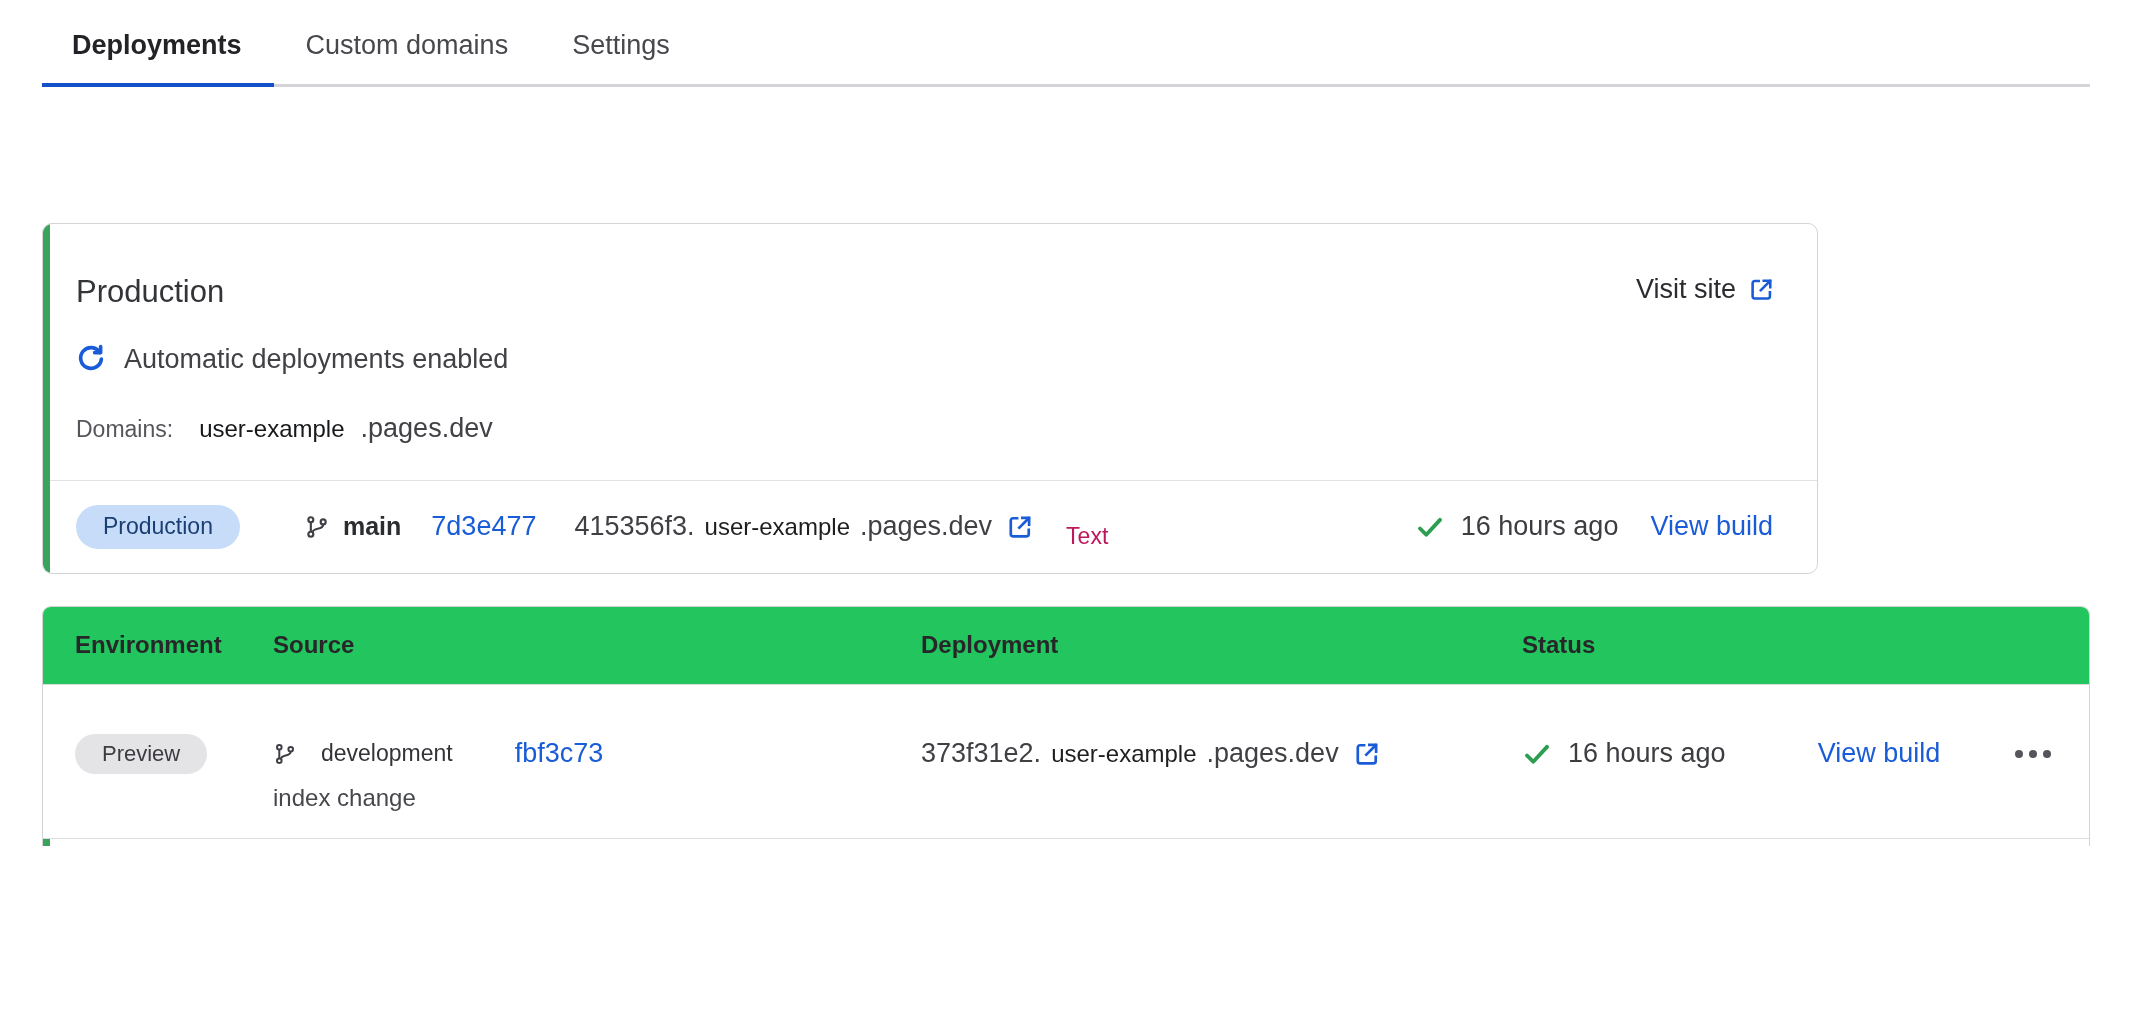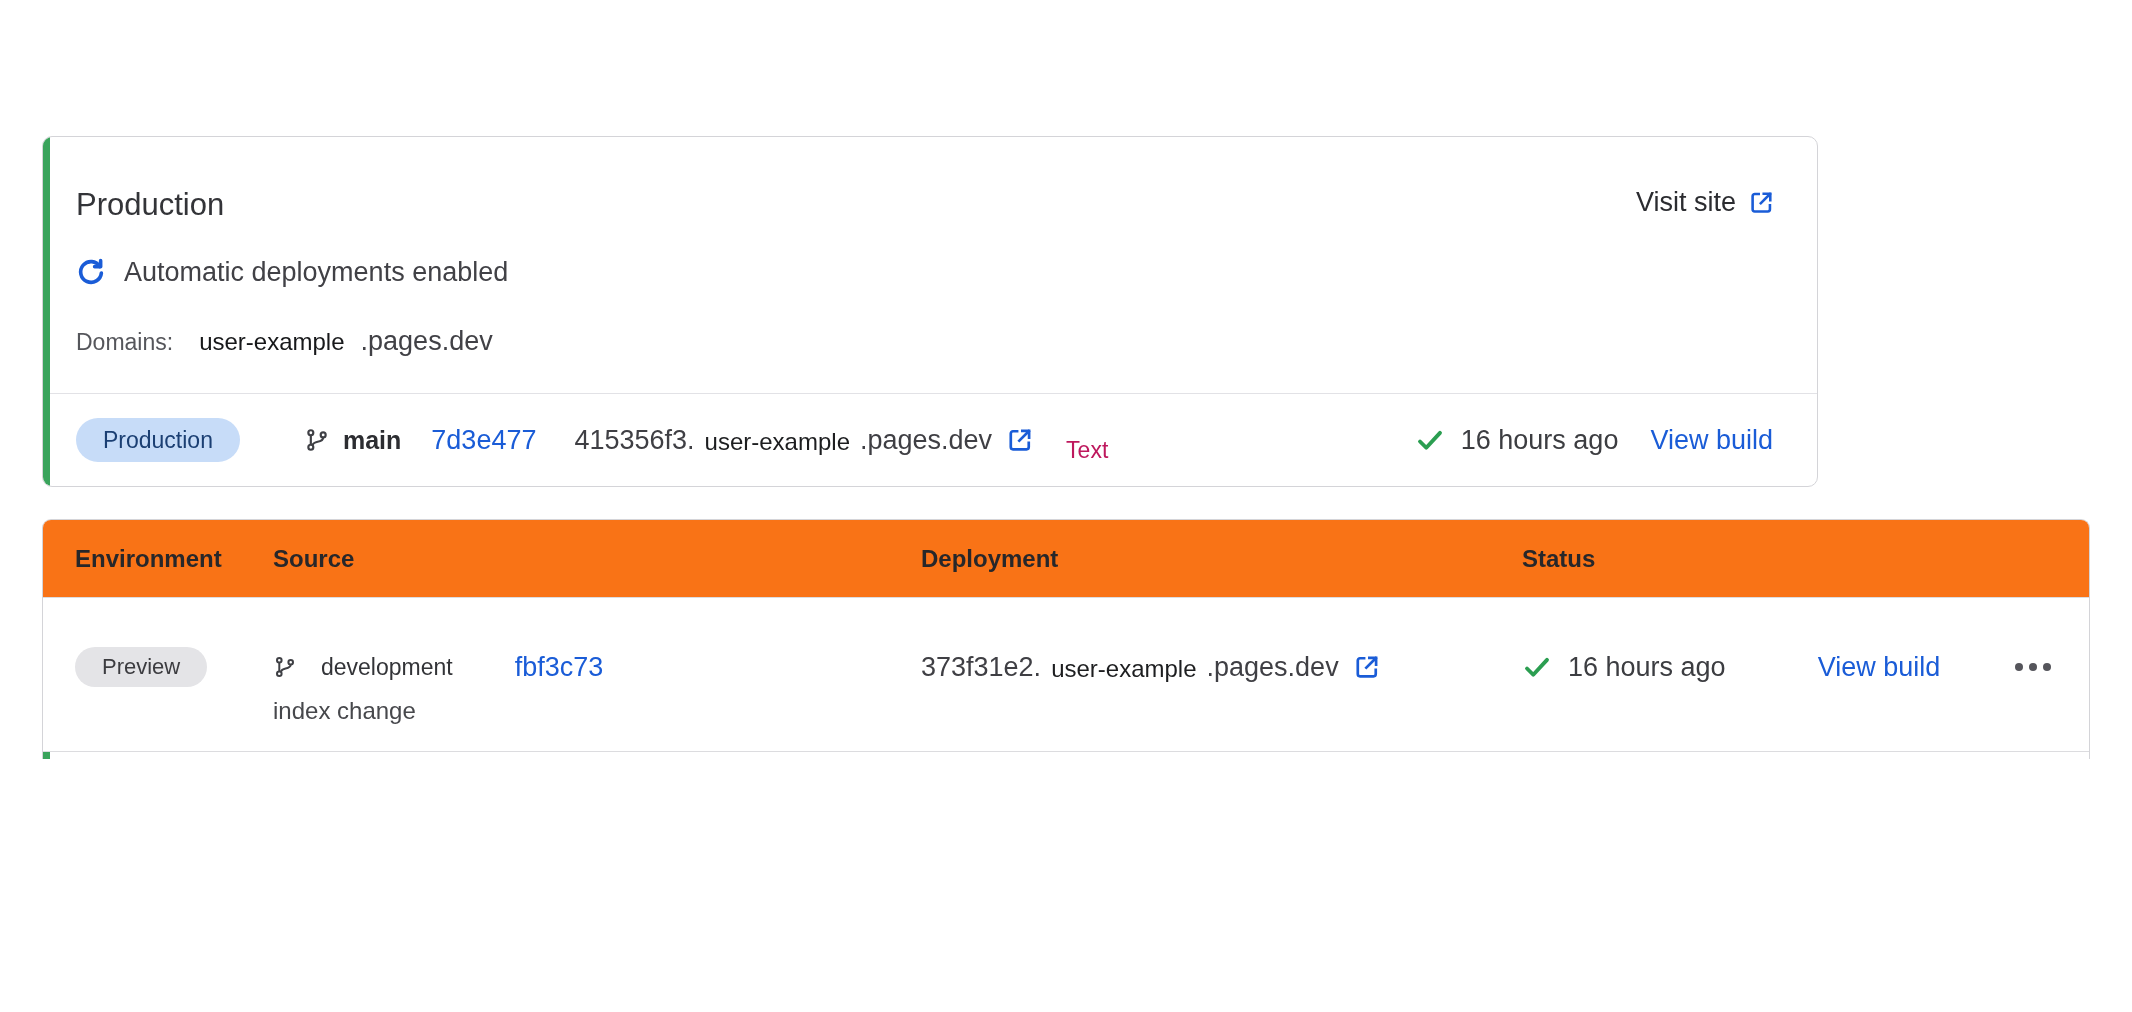--- a/index.html
+++ b/index.html
@@ -81,21 +81,21 @@
     height: 44px; padding: 0 27px;
     border-radius: 24px; font-size: 23px; white-space: nowrap;
   }
   .badge-production { background: #c7dcf8; color: #1b3f73; }
   .badge-preview { background: #e4e4e7; color: #3c3c40; height: 40px; font-size: 22px; }
 
   .branch-group { display: flex; align-items: center; gap: 13px; margin-left: 64px; color: #3a3b3f; }
   .branch-name-bold { font-size: 25px; font-weight: 700; color: #2c2d31; }
   .link { color: #1a5cd7; cursor: pointer; text-decoration: none; font-size: 27px; }
   .commit-link { margin-left: 30px; }
-  .url-group { display: flex; align-items: flex-end; margin-left: 38px; font-size: 27px; color: #3f3f44; }
+  .url-group { display: flex; align-items: center; margin-left: 38px; font-size: 27px; color: #3f3f44; }
   .url-name { font-size: 24px; color: #1d1e20; margin: 0 10px; }
   .url-ext { align-self: center; margin-left: 14px; }
   .annotation { margin-left: 32px; font-size: 23px; color: #be185d; transform: translateY(10px); }
 
   .row-right { margin-left: auto; display: flex; align-items: center; }
   .status-group { display: flex; align-items: center; gap: 16px; font-size: 27px; color: #3c3d41; }
   .view-build { margin-left: 32px; }
 
   
   .section-heading {
@@ -107,21 +107,21 @@
     width: 2048px;
     border: 1px solid #d4d4d8;
     border-bottom: none;
     border-radius: 9px 9px 0 0;
     overflow: hidden;
     background: #fff;
   }
   .table-header {
     display: flex; align-items: center;
     height: 78px;
-    background: #f97316;
+    background: #22c55e;
     border-bottom: 1px solid #dcdcdf;
     font-size: 24px; font-weight: 700; color: #27272a;
   }
   .col-env { width: 230px; padding-left: 32px; }
   .col-source { width: 648px; }
   .col-deploy { width: 601px; }
   .col-status { flex: 1; display: flex; align-items: center; }
 
   .table-row { display: flex; align-items: flex-start; border-bottom: 1px solid #dcdcdf; min-height: 139px; }
   .table-row > div { padding-top: 49px; padding-bottom: 26px; }
@@ -143,20 +143,25 @@
   .icon { display: inline-flex; flex: none; }
   .icon svg { display: block; }
   .blue-icon { color: #1a5cd7; }
   .gray-icon { color: #3f4045; }
 </style>
 </head>
 <body>
 
 <div class="page">
 
+  <nav class="tabs">
+    <div class="tab active">Deployments</div>
+    <div class="tab">Custom domains</div>
+    <div class="tab">Settings</div>
+  </nav>
 
   <section class="prod-card">
     <div class="env-bar"></div>
     <div class="card-body">
       <div class="card-head">
         <h2 class="card-title">Production</h2>
         <div class="visit-site">
           <span>Visit site</span>
           <span class="icon blue-icon">
             <svg width="27" height="27" viewBox="0 0 24 24" fill="none" stroke="currentColor" stroke-width="2.3" stroke-linecap="square">

